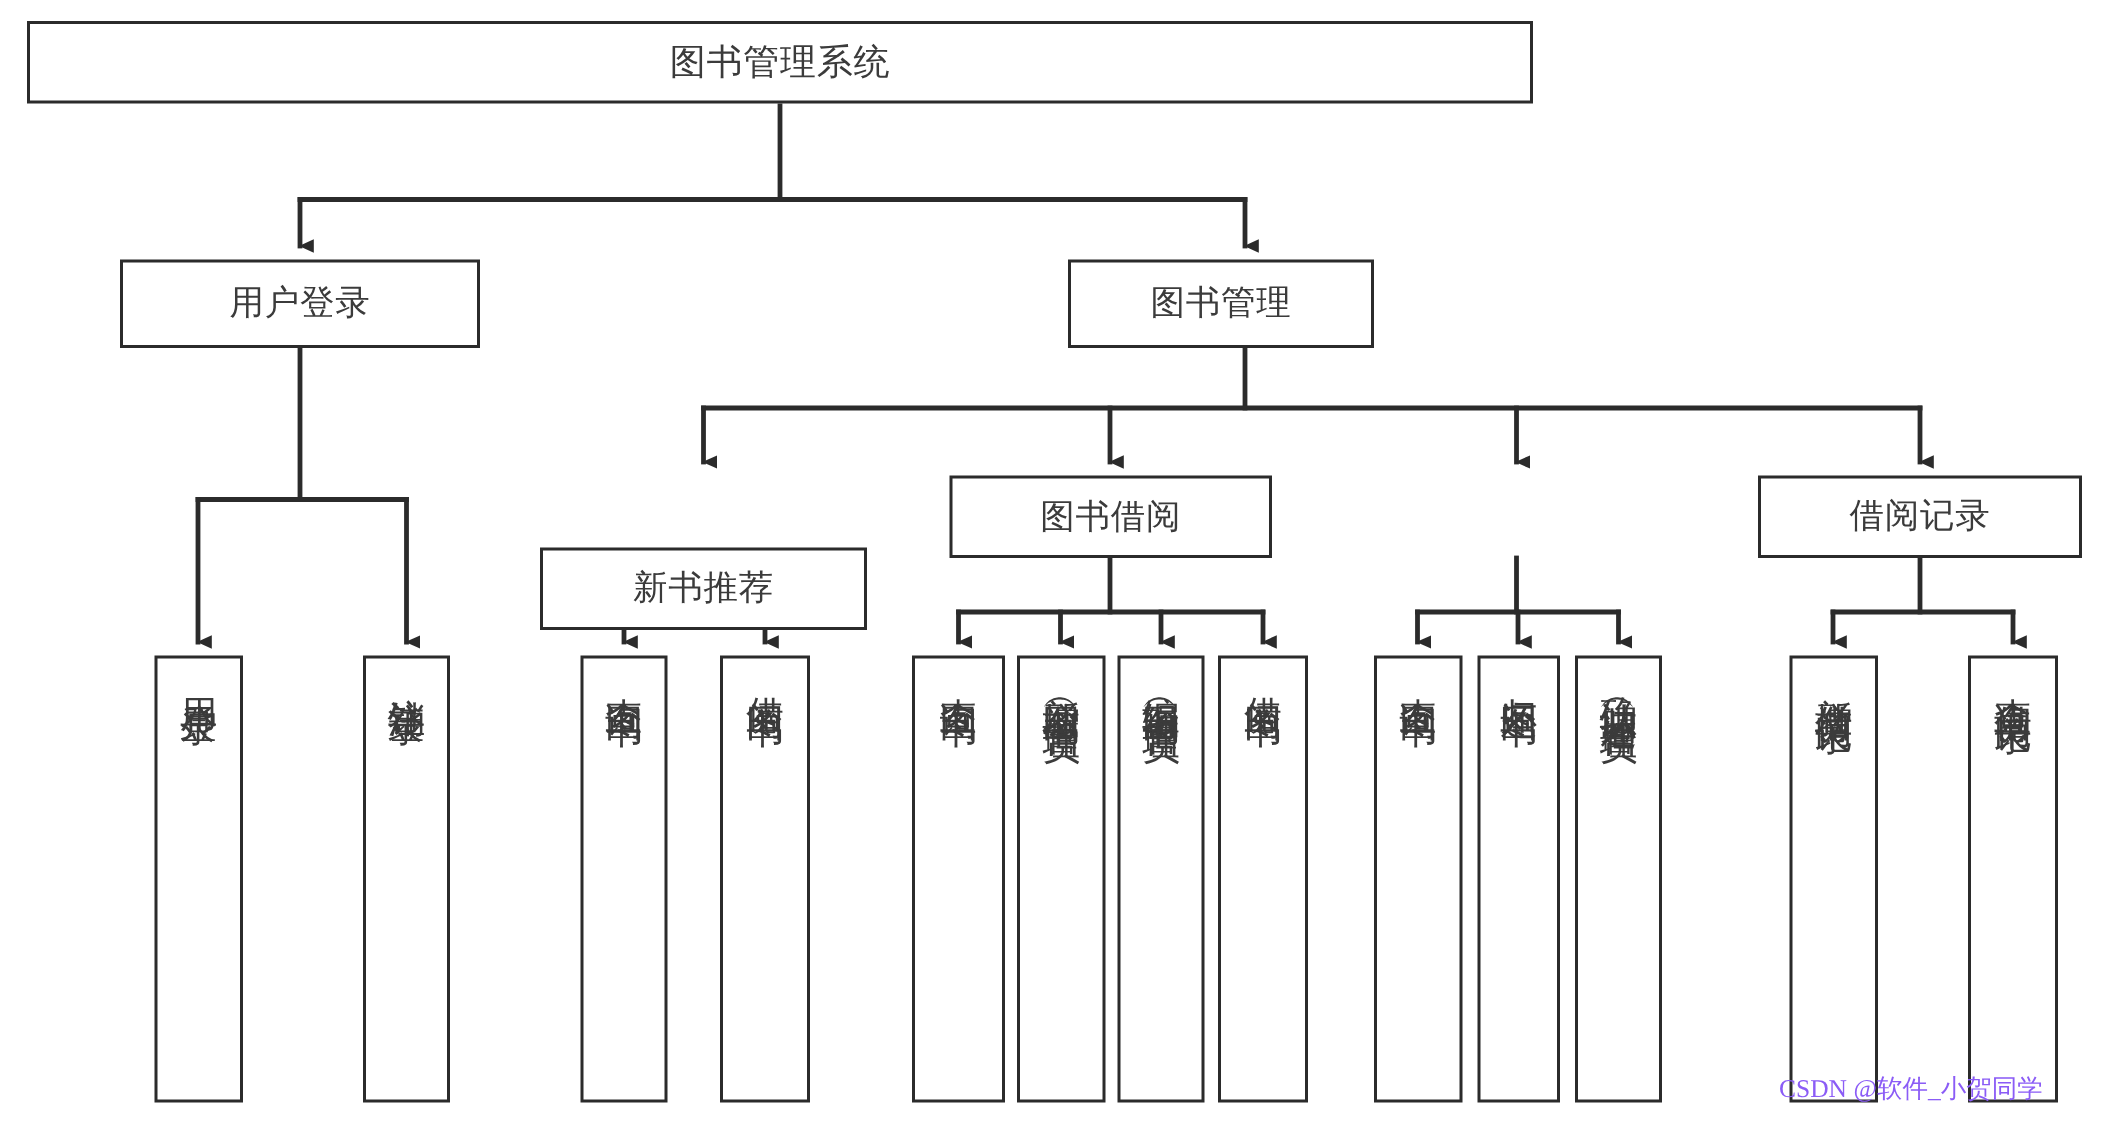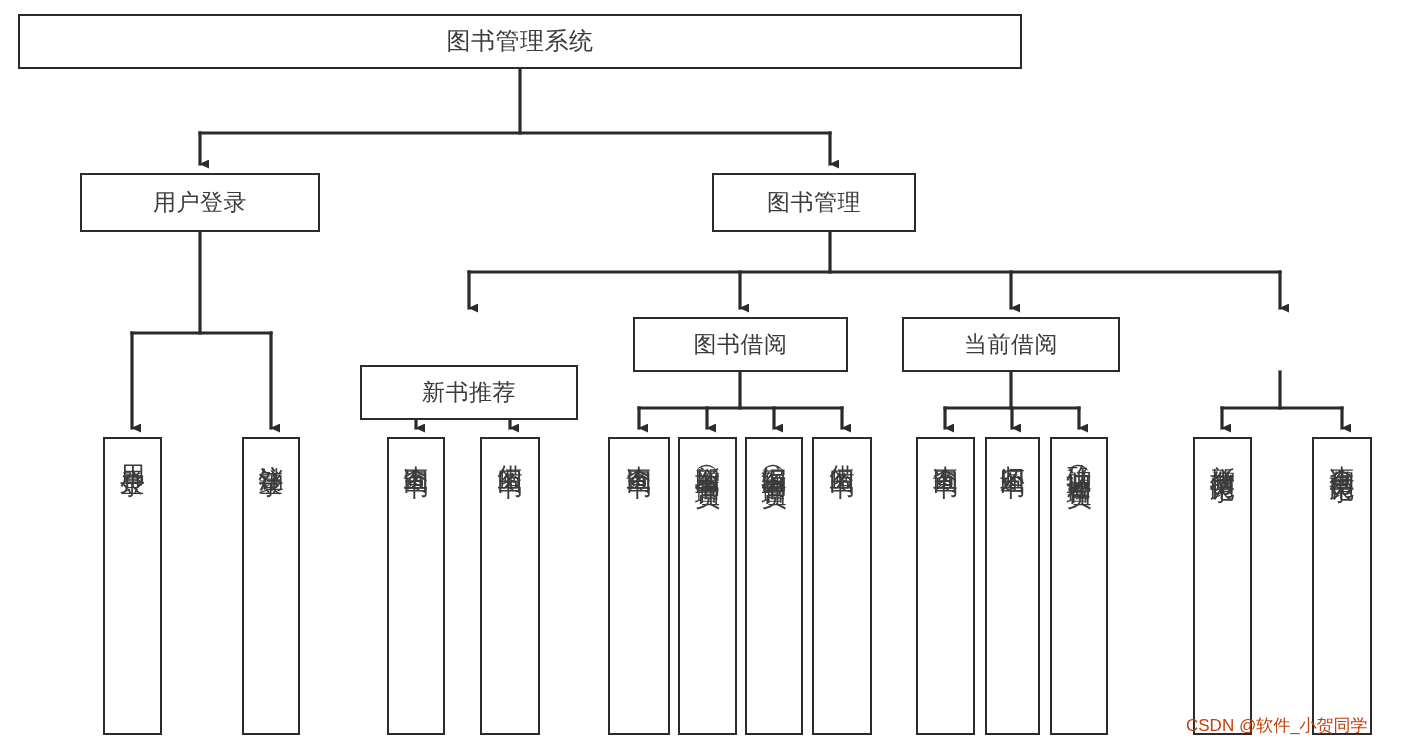--- a/index.html
+++ b/index.html
@@ -64,24 +64,24 @@
     font-size: 25px;
     line-height: 1.0;
     letter-spacing: 3px;
     white-space: nowrap;
   }
   .watermark {
     position: absolute;
     left: 1186px;
     top: 714px;
     font-size: 17px;
-    color: #c2410c;
+    color: #8b5cf6;
     white-space: nowrap;
     z-index: 5;
-    font-family: Liberation Sans, sans-serif;
+    font-family: Liberation Serif, serif;
   }
 </style>
 </head>
 <body>
 
 <div id="diagram-root">
 
   <svg id="edge-layer" viewBox="0 0 1405 747" xmlns="http://www.w3.org/2000/svg">
     <defs>
       <marker id="arrowhead" markerWidth="9" markerHeight="10" refX="4.5" refY="9.2" orient="auto" markerUnits="userSpaceOnUse">
@@ -142,22 +142,22 @@
   <div class="node horiz" style="left:712px; top:173px; width:204px; height:59px;">
     <span class="node-label">图书管理</span>
   </div>
 
   <div class="node horiz" style="left:360px; top:317px; width:218px; height:55px;margin-top:48px;">
     <span class="node-label">新书推荐</span>
   </div>
   <div class="node horiz" style="left:633px; top:317px; width:215px; height:55px;font-family:Liberation Serif, serif;">
     <span class="node-label">图书借阅</span>
   </div>
-  <div class="node horiz" style="left:902px; top:317px; width:218px; height:55px;">
-    <span class="node-label">当前借阅</span>
+  <div class="node horiz" style="left:1172px; top:317px; width:216px; height:55px;">
+    <span class="node-label">借阅记录</span>
   </div>
 
   <div class="node vert" style="left:103px; top:437px; width:59px; height:298px;">
     <span class="node-label">用户登录</span>
   </div>
   <div class="node vert" style="left:242px; top:437px; width:58px; height:298px;">
     <span class="node-label">注销登录</span>
   </div>
 
   <div class="node vert" style="left:387px; top:437px; width:58px; height:298px;">

